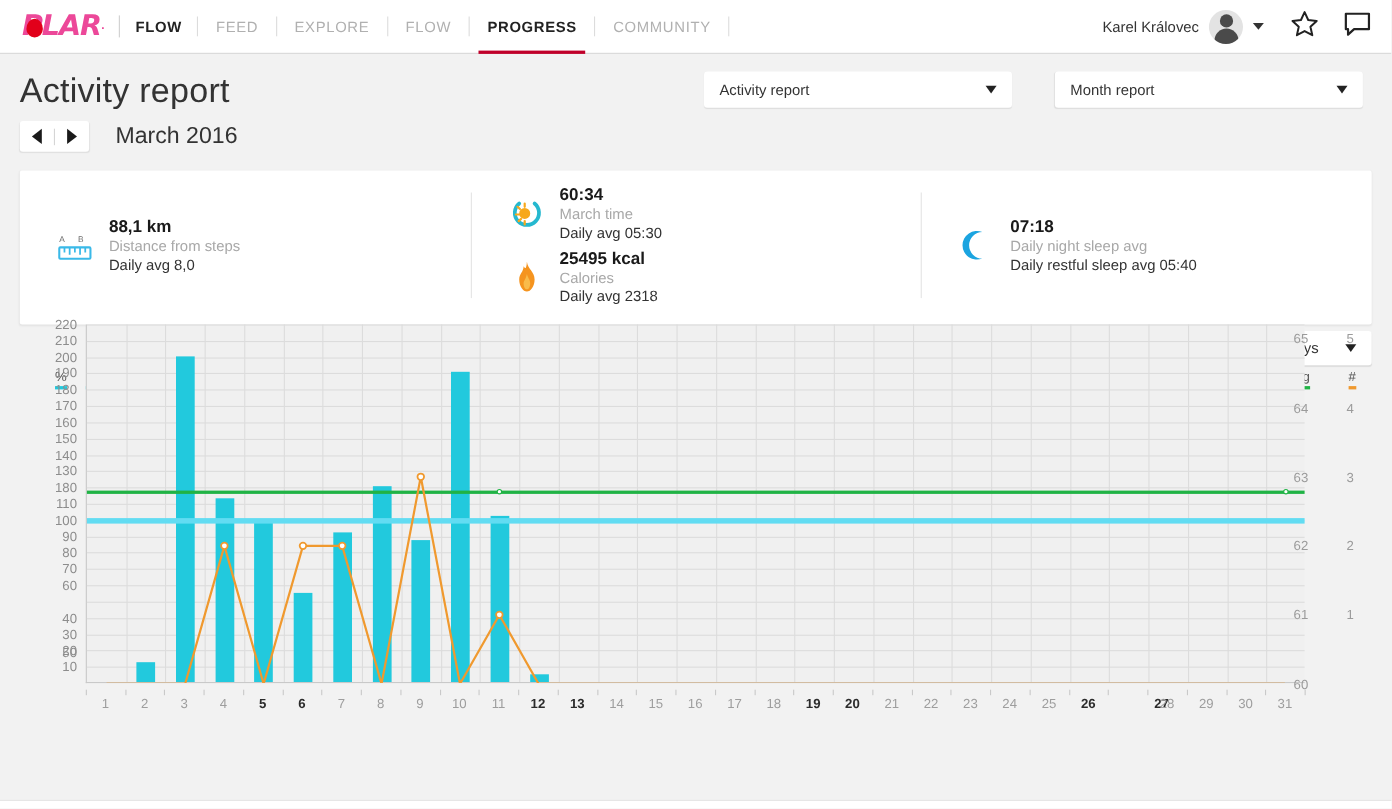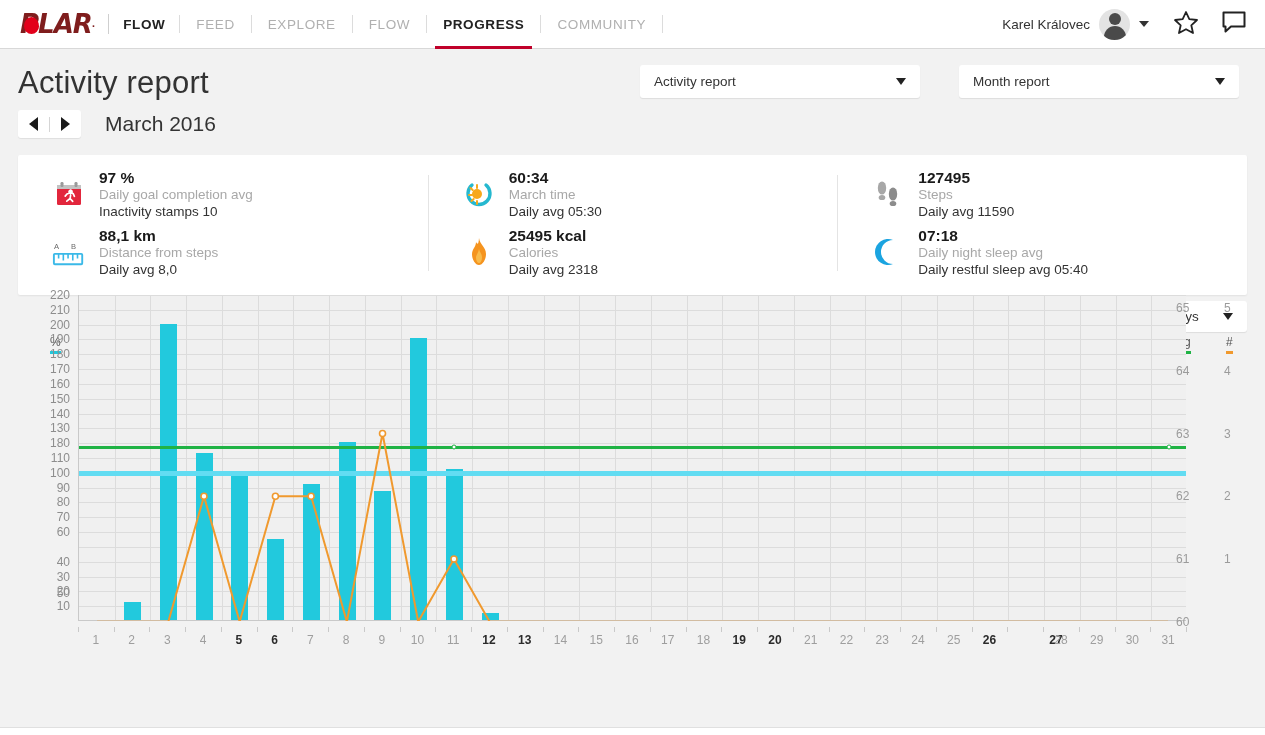--- a/index.html
+++ b/index.html
@@ -21,21 +21,21 @@
     display: flex;
     align-items: center;
   }
   .logo-wrap { margin-left: 20px; display: flex; align-items: center; height: 49px; }
   .polar-logo {
     font-family: "DejaVu Sans", sans-serif;
     font-weight: bold;
     font-style: italic;
     font-size: 26px;
     letter-spacing: -1px;
-    color: #7f1d1d;
+    color: #ec4899;
     position: relative;
     line-height: 1;
     display: flex;
     align-items: center;
   }
   .polar-logo .dot {
     width: 15px; height: 17px;
     background: #e2001a;
     border-radius: 50% 50% 50% 50% / 55% 55% 45% 45%;
     display: inline-block;
@@ -295,37 +295,20 @@
     <span class="dd-caret"></span>
   </div>
 </div>
 
 <div class="summary-card">
   <div class="sum-grid">
 
     <div class="sum-col">
       <div class="sum-cell">
         <span class="sum-icon">
-          <svg width="30" height="30" viewBox="0 0 30 30">
-            <rect x="3" y="6" width="24" height="20" rx="1.5" fill="#e2263c"></rect>
-            <rect x="3" y="6" width="24" height="4" fill="#c2c2c2"></rect>
-            <rect x="6.5" y="3" width="3" height="5" rx="1.2" fill="#9a9a9a"></rect>
-            <rect x="20.5" y="3" width="3" height="5" rx="1.2" fill="#9a9a9a"></rect>
-            <path d="M16.5,11.4a1.5,1.5 0 1 0 0.01,0 M13,15 l3.6,-1.6 2.6,1.3 1.2,2.6 M16.6,16.1 l-0.5,3.4 2.6,2.8 M16.1,19.5 l-3.3,2.6 M13,15 l-1.8,2.1" stroke="#fff" stroke-width="1.7" fill="none" stroke-linecap="round"></path>
-            <circle cx="16.8" cy="12.1" r="1.7" fill="#fff"></circle>
-          </svg>
-        </span>
-        <span class="sum-text">
-          <div class="sum-value">97 %</div>
-          <div class="sum-label">Daily goal completion avg</div>
-          <div class="sum-sub">Inactivity stamps 10</div>
-        </span>
-      </div>
-      <div class="sum-cell">
-        <span class="sum-icon">
           <svg width="36" height="34" viewBox="0 0 36 34">
             <text x="2" y="14" font-size="8" fill="#6a6a6a" font-family="Liberation Sans, sans-serif">A</text>
             <text x="20" y="14" font-size="8" fill="#6a6a6a" font-family="Liberation Sans, sans-serif">B</text>
             <rect x="2" y="19" width="30" height="11" rx="1" fill="none" stroke="#3ab9e8" stroke-width="2"></rect>
             <path d="M7,19 v5 M12,19 v7 M17,19 v5 M22,19 v7 M27,19 v5" stroke="#3ab9e8" stroke-width="1.7"></path>
           </svg>
         </span>
         <span class="sum-text">
           <div class="sum-value">88,1 km</div>
           <div class="sum-label">Distance from steps</div>
@@ -358,35 +341,20 @@
         </span>
         <span class="sum-text">
           <div class="sum-value">25495 kcal</div>
           <div class="sum-label">Calories</div>
           <div class="sum-sub">Daily avg 2318</div>
         </span>
       </div>
     </div>
 
     <div class="sum-col">
-      <div class="sum-cell">
-        <span class="sum-icon">
-          <svg width="28" height="32" viewBox="0 0 28 32">
-            <ellipse cx="8" cy="10" rx="4.2" ry="6.6" fill="#a7a7a7"></ellipse>
-            <ellipse cx="8" cy="19.5" rx="3.3" ry="2.6" fill="#a7a7a7"></ellipse>
-            <ellipse cx="19" cy="16" rx="4.2" ry="6.6" fill="#8c8c8c"></ellipse>
-            <ellipse cx="19" cy="25.5" rx="3.3" ry="2.6" fill="#8c8c8c"></ellipse>
-          </svg>
-        </span>
-        <span class="sum-text">
-          <div class="sum-value">127495</div>
-          <div class="sum-label">Steps</div>
-          <div class="sum-sub">Daily avg 11590</div>
-        </span>
-      </div>
       <div class="sum-cell">
         <span class="sum-icon">
           <svg width="28" height="30" viewBox="0 0 28 30">
             <path d="M19,3 A13,13 0 1 0 19,27 A11,11 0 0 1 19,3 Z" fill="#1ba4e0"></path>
           </svg>
         </span>
         <span class="sum-text">
           <div class="sum-value">07:18</div>
           <div class="sum-label">Daily night sleep avg</div>
           <div class="sum-sub">Daily restful sleep avg 05:40</div>

